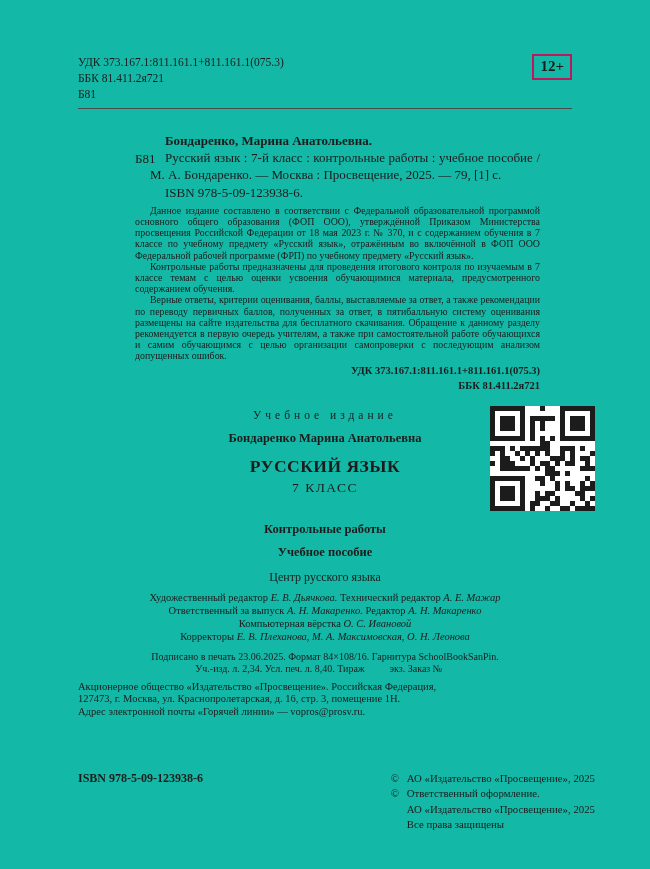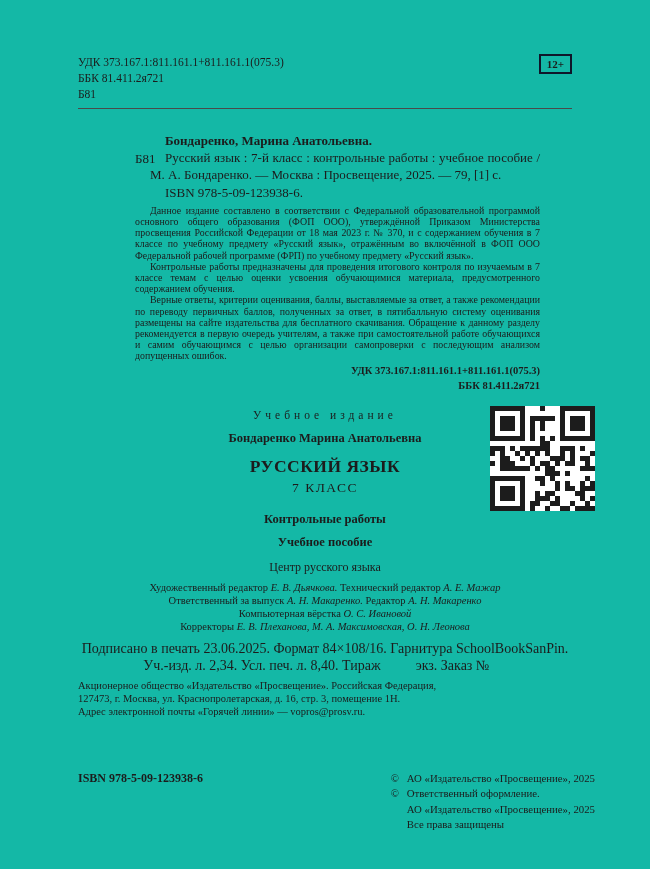--- a/index.html
+++ b/index.html
@@ -1,44 +1,44 @@
 <!DOCTYPE html>
 <html><head>
 <meta charset="utf-8">
 <style>
   html,body{margin:0;padding:0;background:#ffffff;}
   .page{position:relative;width:650px;height:869px;background:#14b8a6;overflow:hidden;
         font-family:"Liberation Serif","DejaVu Serif",serif;color:#1c1c1c;}
   .content{padding:54px 78px 0 78px;}
   .top-row{display:flex;justify-content:space-between;align-items:flex-start;}
   .codes{font-size:11.5px;line-height:1.4;}
-  .age-badge{border:2px solid #0f172a;font-weight:bold;font-size:11px;padding:1px 6px;line-height:1.3;}
+  .age-badge{border:2px solid #be185d;font-weight:bold;font-size:15px;padding:1px 6px;line-height:1.3;}
   .rule{border-top:1px solid #4a4a4a;margin-top:6px;}
   .inner{margin:24px 32px 0 57px;}
   .bib{font-size:13px;line-height:1.3;}
   .bib-author{margin:0 0 0 15px;text-indent:15px;font-weight:bold;}
   .bib-desc-row{position:relative;}
   .bib-code{position:absolute;left:0;top:1px;}
   .bib-desc{margin:0 0 0 15px;text-indent:15px;text-align:justify;}
   .bib-isbn{margin:1px 0 0 15px;text-indent:15px;}
   .annotation{margin-top:3px;font-size:9.9px;line-height:1.13;}
   .annotation p{margin:0;text-indent:15px;text-align:justify;}
   .class-right{margin-top:3px;text-align:right;font-weight:bold;font-size:10.5px;line-height:1.35;}
   .qr{position:absolute;top:406px;right:55px;width:105px;height:105px;background:#fff;}
   .edition{text-align:center;margin-top:16px;}
   .ed-kind{font-size:11.5px;letter-spacing:4px;}
   .ed-author{font-weight:bold;font-size:12.5px;margin-top:10px;}
   .ed-title{font-weight:bold;font-size:17.5px;margin-top:10px;letter-spacing:0.5px;}
   .ed-grade{font-size:13.5px;margin-top:3px;letter-spacing:1.5px;}
-  .ed-series{font-weight:bold;font-size:12.5px;margin-top:16px;}
+  .ed-series{font-weight:bold;font-size:12.5px;margin-top:26px;}
   .ed-type{font-weight:bold;font-size:12.5px;margin-top:8px;}
   .ed-center{font-size:12px;margin-top:10px;}
   .credits{text-align:center;font-size:10.5px;line-height:1.24;margin-top:6px;}
   .it{font-style:italic;}
-  .imprint{text-align:center;font-size:14px;line-height:1.2;margin-top:8px;}
+  .imprint{text-align:center;font-size:10px;line-height:1.2;margin-top:8px;}
   .imprint2{text-align:left;font-size:10.5px;line-height:1.2;margin-top:6px;}
   .footer{position:absolute;left:78px;right:55px;top:771px;display:flex;
           justify-content:space-between;align-items:flex-start;}
   .f-isbn{font-weight:bold;font-size:12px;}
   .copyright{font-size:10.8px;line-height:1.42;}
   .c-row{display:flex;}
   .c-mark{width:16px;}
 </style>
 </head>
 <body>

